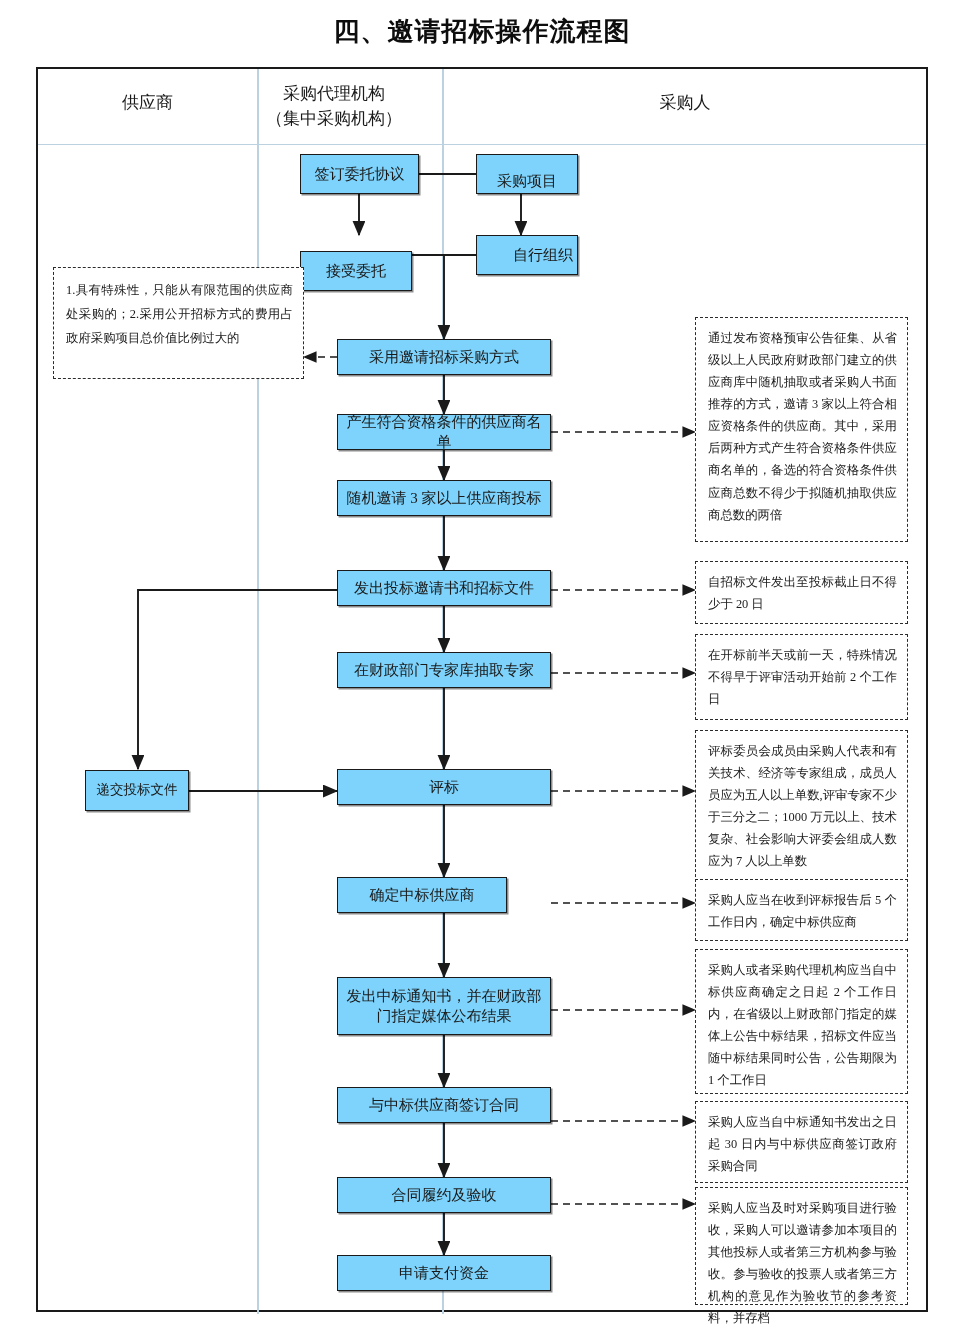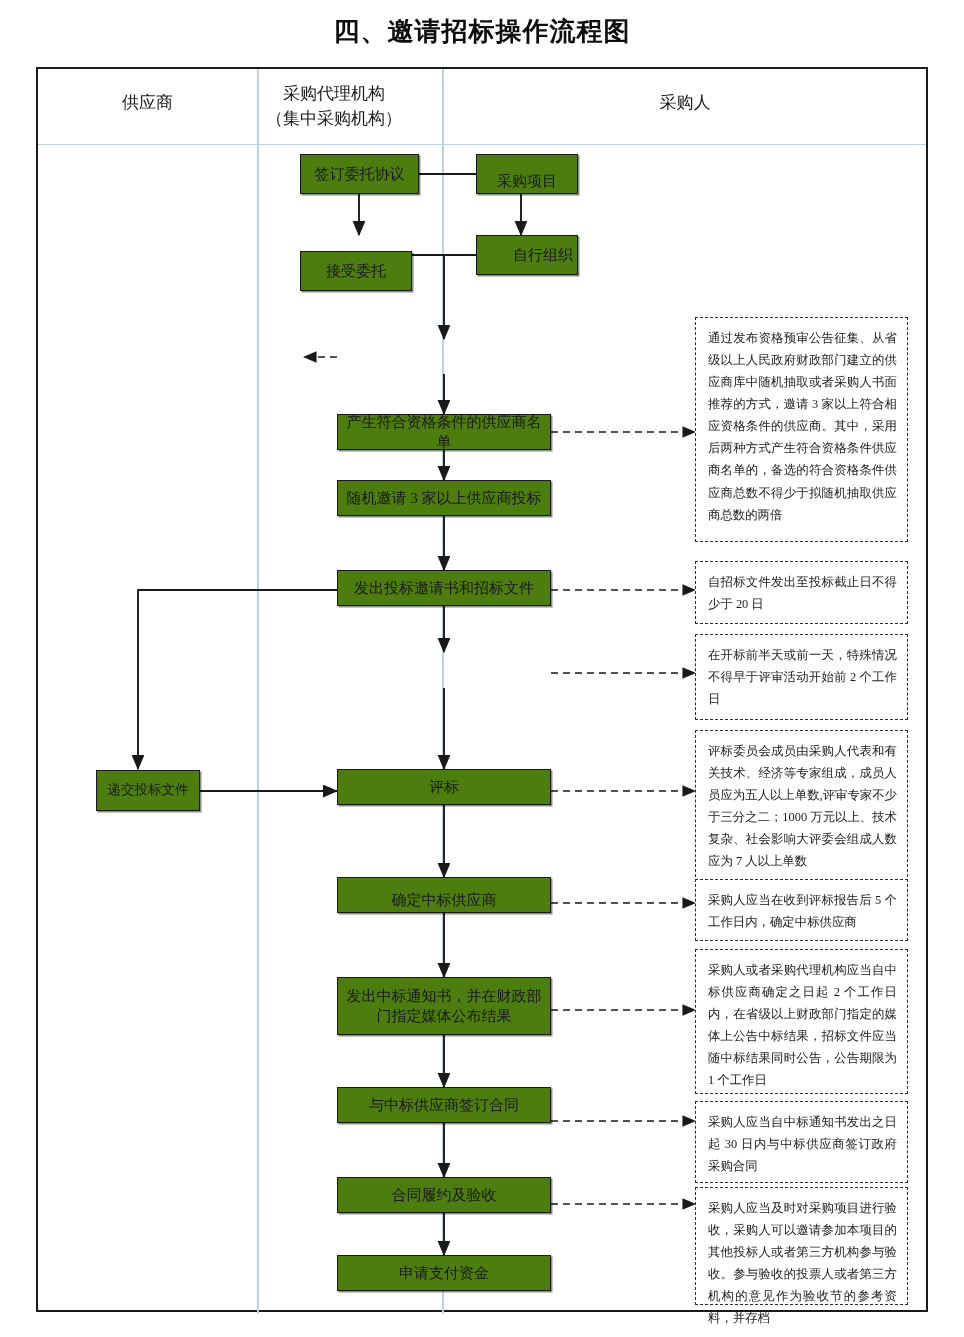--- a/index.html
+++ b/index.html
@@ -49,32 +49,32 @@
   .lane-title {
     position: absolute;
     text-align: center;
     font-size: 17px;
     color: #1a1a1a;
     line-height: 1.45;
   }
   .node {
     position: absolute;
     border: 1.6px solid #1a1a1a;
-    background: #4d7c0f;
+    background: #7dd3fc;
     display: flex;
     align-items: center;
     justify-content: center;
     text-align: center;
     font-size: 15px;
     color: #1a1a1a;
     line-height: 1.35;
     padding: 2px 4px;
     box-shadow: 1.5px 1.5px 0 rgba(0,0,0,0.45);
   }
-  .node.small { font-size: 13.5px; margin-left: 11px; }
+  .node.small { font-size: 13.5px; }
   .note {
     position: absolute;
     border: 1.4px dashed #2b2b2b;
     background: #ffffff;
     font-size: 12.4px;
     color: #1a1a1a;
     line-height: 1.78;
     padding: 9px 10px 6px 12px;
     text-align: justify;
   }
@@ -164,51 +164,60 @@
     <div class="node" style="left:438px;top:85px;width:102px;height:40px;align-items:flex-end;">
       <span>采购项目</span>
     </div>
     <div class="node" style="left:262px;top:166px;width:112px;height:40px;margin-top:16px;">
       <span>接受委托</span>
     </div>
     <div class="node" style="left:438px;top:166px;width:102px;height:40px;justify-content:flex-end;">
       <span>自行组织</span>
     </div>
 
+    <div class="node" style="left:299px;top:270px;width:214px;height:36px;">
+      <span>采用邀请招标采购方式</span>
+    </div>
     <div class="node" style="left:299px;top:345px;width:214px;height:36px;">
       <span>产生符合资格条件的供应商名单</span>
     </div>
     <div class="node" style="left:299px;top:411px;width:214px;height:36px;">
       <span>随机邀请 3 家以上供应商投标</span>
     </div>
     <div class="node" style="left:299px;top:501px;width:214px;height:36px;">
       <span>发出投标邀请书和招标文件</span>
     </div>
+    <div class="node" style="left:299px;top:583px;width:214px;height:36px;">
+      <span>在财政部门专家库抽取专家</span>
+    </div>
     <div class="node small" style="left:47px;top:701px;width:104px;height:41px;">
       <span>递交投标文件</span>
     </div>
     <div class="node" style="left:299px;top:700px;width:214px;height:36px;">
       <span>评标</span>
     </div>
-    <div class="node" style="left:299px;top:808px;width:214px;height:36px;align-items:flex-end;">
+    <div class="node" style="left:299px;top:808px;width:170px;height:36px;">
       <span>确定中标供应商</span>
     </div>
     <div class="node" style="left:299px;top:908px;width:214px;height:58px;">
       <span>发出中标通知书，并在财政部门指定媒体公布结果</span>
     </div>
     <div class="node" style="left:299px;top:1018px;width:214px;height:36px;">
       <span>与中标供应商签订合同</span>
     </div>
     <div class="node" style="left:299px;top:1108px;width:214px;height:36px;">
       <span>合同履约及验收</span>
     </div>
     <div class="node" style="left:299px;top:1186px;width:214px;height:36px;">
       <span>申请支付资金</span>
     </div>
 
+    <div class="note left-note" style="left:15px;top:198px;width:251px;height:112px;">
+      <span>1.具有特殊性，只能从有限范围的供应商处采购的；2.采用公开招标方式的费用占政府采购项目总价值比例过大的</span>
+    </div>
     <div class="note" style="left:657px;top:248px;width:213px;height:225px;">
       <span>通过发布资格预审公告征集、从省级以上人民政府财政部门建立的供应商库中随机抽取或者采购人书面推荐的方式，邀请 3 家以上符合相应资格条件的供应商。其中，采用后两种方式产生符合资格条件供应商名单的，备选的符合资格条件供应商总数不得少于拟随机抽取供应商总数的两倍</span>
     </div>
     <div class="note" style="left:657px;top:492px;width:213px;height:63px;">
       <span>自招标文件发出至投标截止日不得少于 20 日</span>
     </div>
     <div class="note" style="left:657px;top:565px;width:213px;height:86px;">
       <span>在开标前半天或前一天，特殊情况不得早于评审活动开始前 2 个工作日</span>
     </div>
     <div class="note" style="left:657px;top:661px;width:213px;height:152px;">

